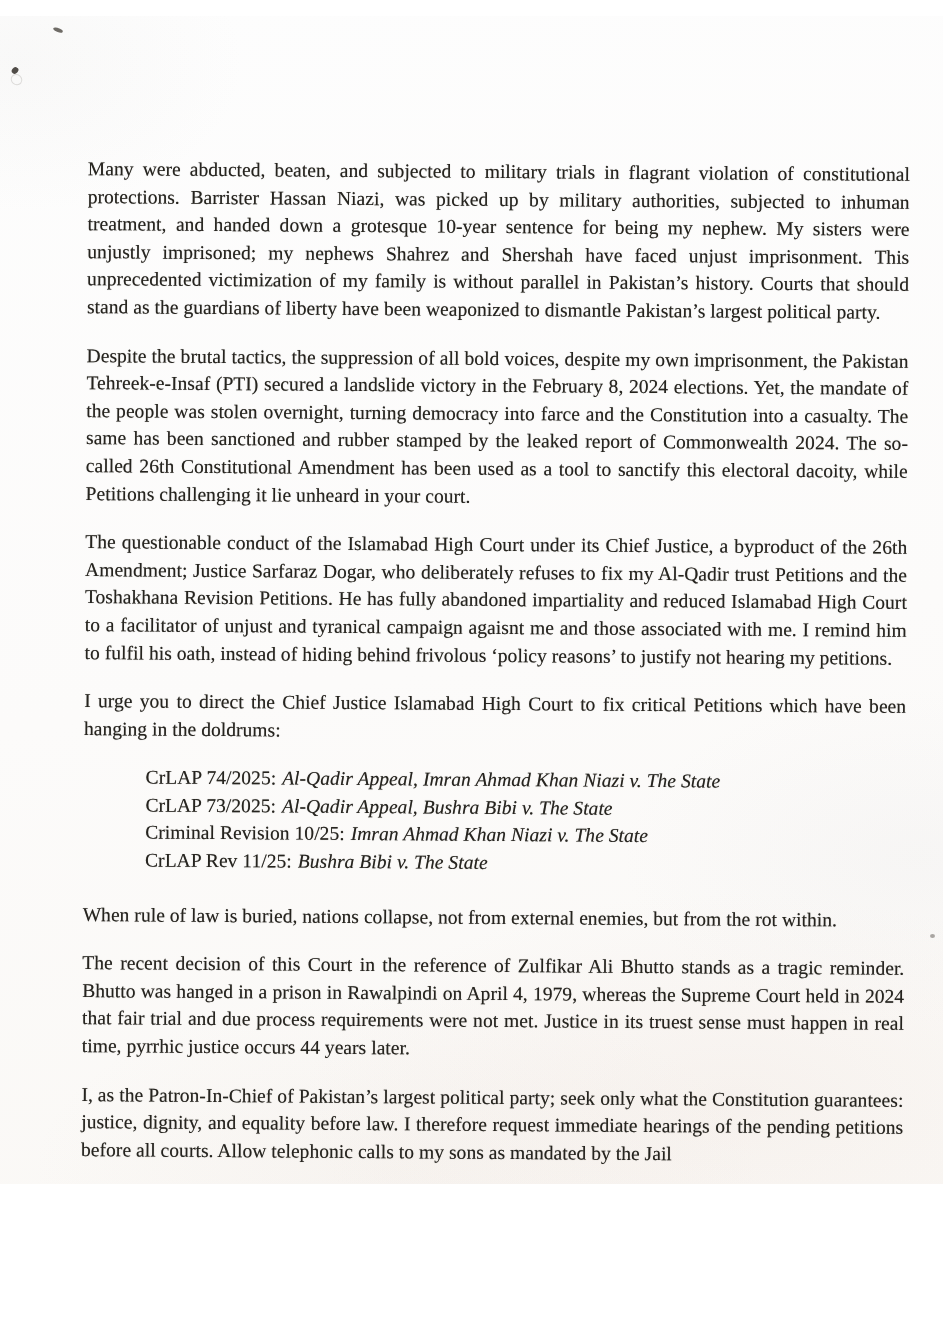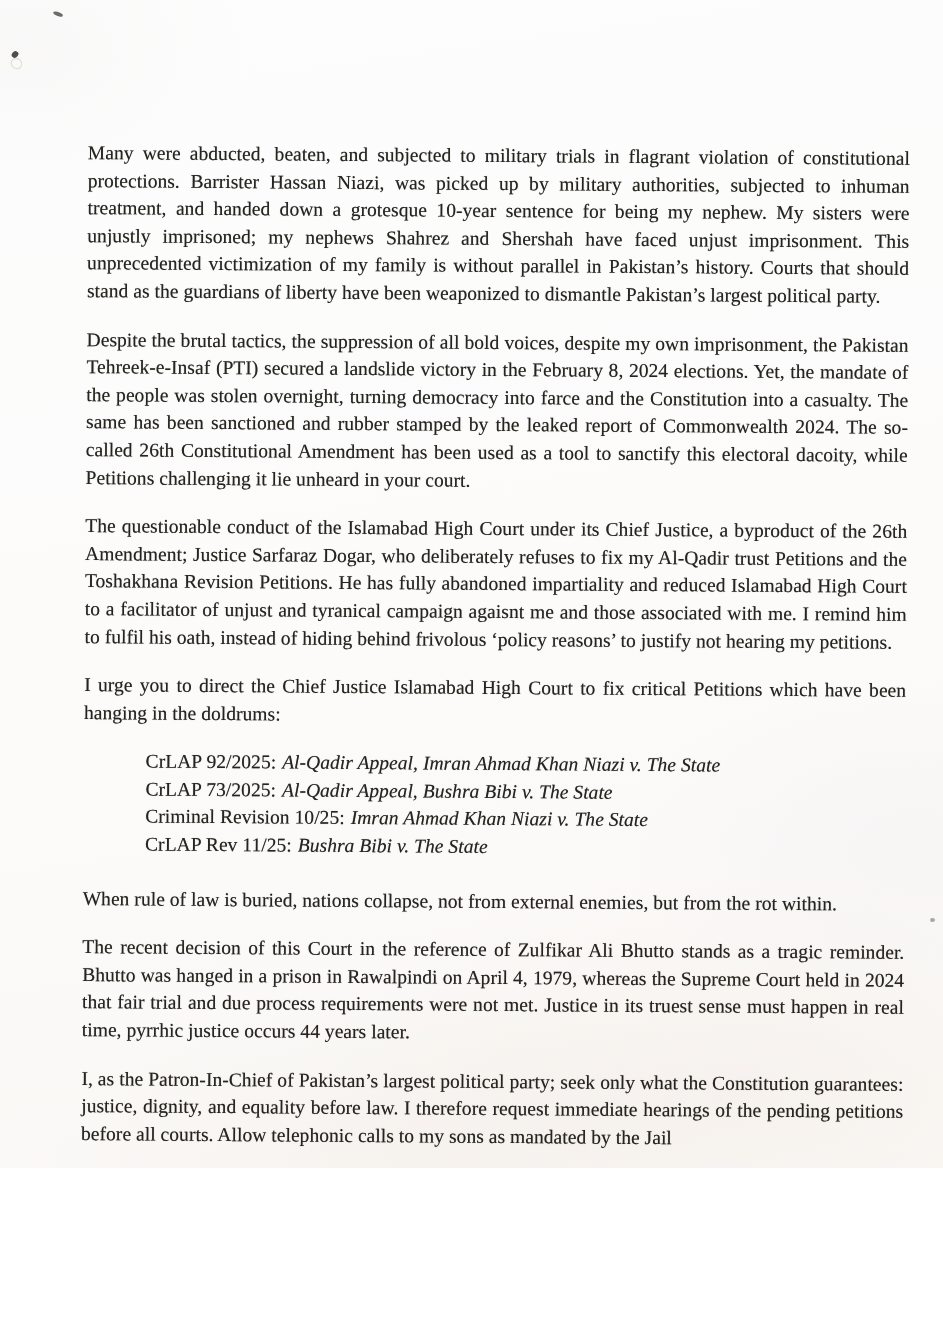--- a/index.html
+++ b/index.html
@@ -16,20 +16,21 @@
     position: relative;
     width: 943px;
     height: 1168px;
     overflow: hidden;
     background:
       radial-gradient(ellipse 620px 300px at 78% 93%, rgba(231,213,204,0.20), transparent 70%),
       radial-gradient(ellipse 520px 260px at 42% 99%, rgba(224,209,199,0.14), transparent 70%),
       radial-gradient(ellipse 420px 240px at 97% 72%, rgba(214,214,219,0.12), transparent 70%),
       radial-gradient(ellipse 300px 200px at 2% 4%, rgba(210,208,204,0.10), transparent 75%),
       linear-gradient(172deg, #fdfdfd 0%, #fcfbfa 55%, #faf8f5 100%);
+    margin-top: 16px;
   }
   .content {
     position: absolute;
     left: 88px;
     top: 142px;
     width: 822px;
     font-family: "Liberation Serif", "DejaVu Serif", serif;
     font-size: 19.5px;
     line-height: 27.6px;
     color: #26241f;
@@ -107,21 +108,21 @@
     <p>Many were abducted, beaten, and subjected to military trials in flagrant violation of constitutional protections. Barrister Hassan Niazi, was picked up by military authorities, subjected to inhuman treatment, and handed down a grotesque 10-year sentence for being my nephew. My sisters were unjustly imprisoned; my nephews Shahrez and Shershah have faced unjust imprisonment. This unprecedented victimization of my family is without parallel in Pakistan’s history. Courts that should stand as the guardians of liberty have been weaponized to dismantle Pakistan’s largest political party.</p>
 
     <p>Despite the brutal tactics, the suppression of all bold voices, despite my own imprisonment, the Pakistan Tehreek-e-Insaf (PTI) secured a landslide victory in the February 8, 2024 elections. Yet, the mandate of the people was stolen overnight, turning democracy into farce and the Constitution into a casualty. The same has been sanctioned and rubber stamped by the leaked report of Commonwealth 2024. The so-called 26th Constitutional Amendment has been used as a tool to sanctify this electoral dacoity, while Petitions challenging it lie unheard in your court.</p>
 
     <p>The questionable conduct of the Islamabad High Court under its Chief Justice, a byproduct of the 26th Amendment; Justice Sarfaraz Dogar, who deliberately refuses to fix my Al-Qadir trust Petitions and the Toshakhana Revision Petitions. He has fully abandoned impartiality and reduced Islamabad High Court to a facilitator of unjust and tyranical campaign agaisnt me and those associated with me. I remind him to fulfil his oath, instead of hiding behind frivolous ‘policy reasons’ to justify not hearing my petitions.</p>
 
     <p>I urge you to direct the Chief Justice Islamabad High Court to fix critical Petitions which have been hanging in the doldrums:</p>
 
     <div class="case-list">
       <div class="case-row">
-        <span class="case-label">CrLAP 92/2025:</span><span class="case-name">Al-Qadir Appeal, Imran Ahmad Khan Niazi v. The State</span>
+        <span class="case-label">CrLAP 74/2025:</span><span class="case-name">Al-Qadir Appeal, Imran Ahmad Khan Niazi v. The State</span>
       </div>
       <div class="case-row">
         <span class="case-label">CrLAP 73/2025:</span><span class="case-name">Al-Qadir Appeal, Bushra Bibi v. The State</span>
       </div>
       <div class="case-row">
         <span class="case-label">Criminal Revision 10/25:</span><span class="case-name">Imran Ahmad Khan Niazi v. The State</span>
       </div>
       <div class="case-row">
         <span class="case-label">CrLAP Rev 11/25:</span><span class="case-name">Bushra Bibi v. The State</span>
       </div>

